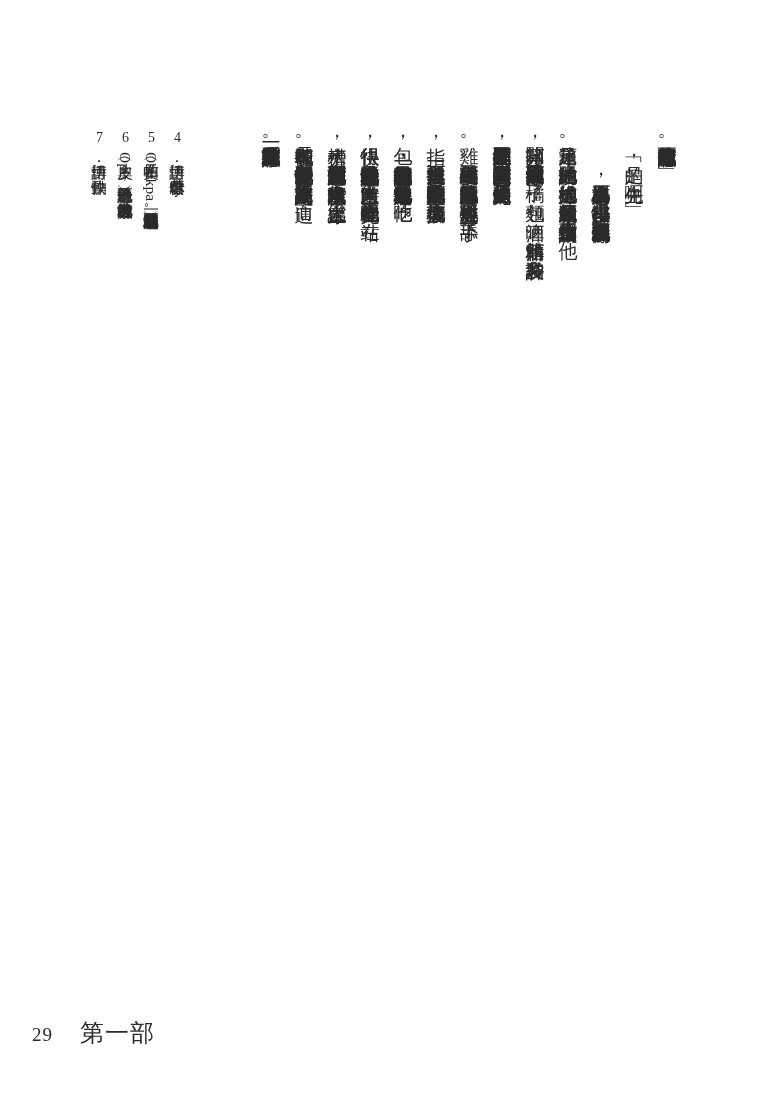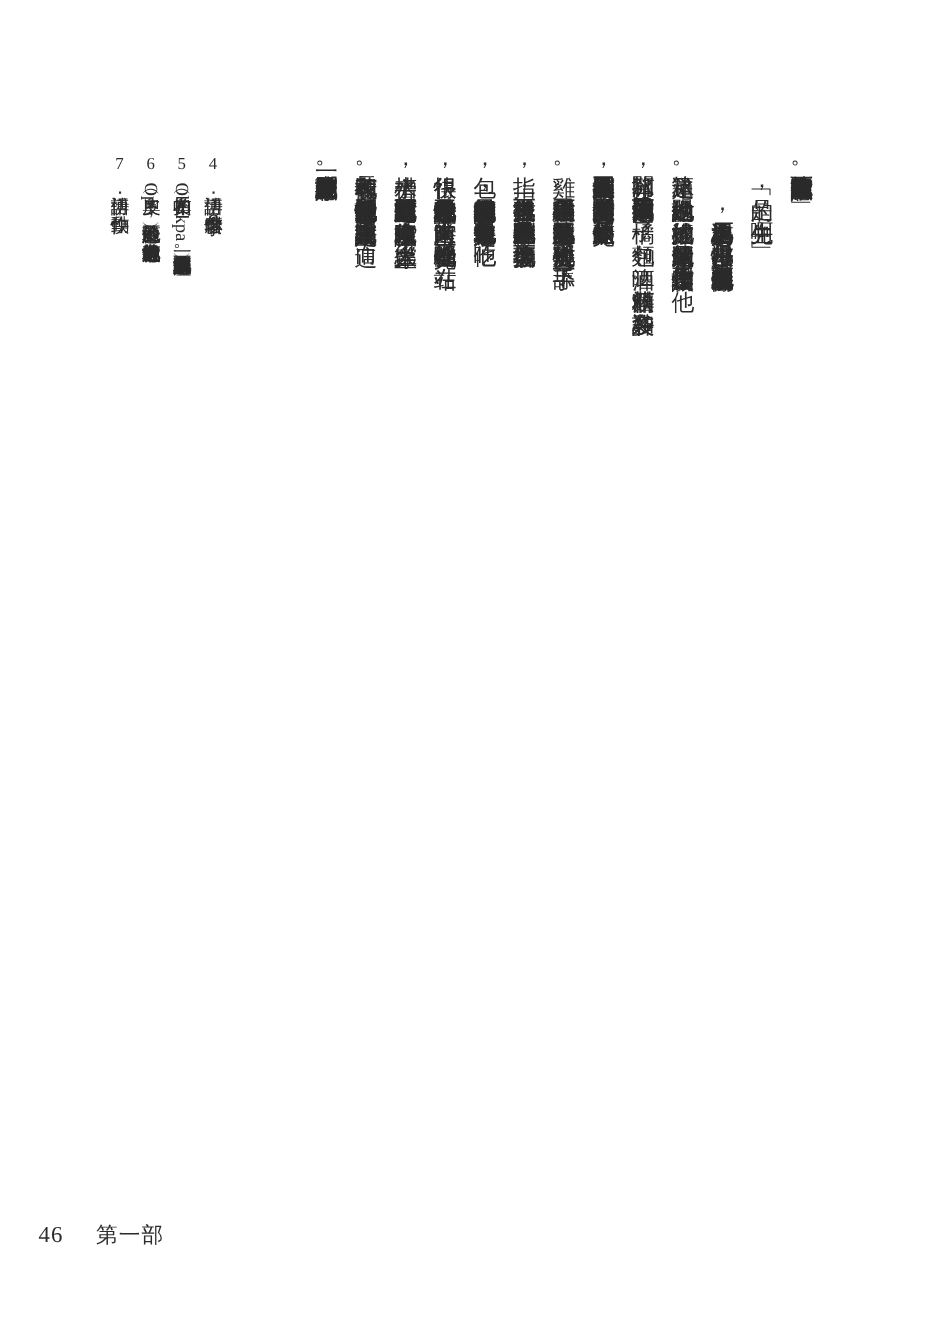--- a/index.html
+++ b/index.html
@@ -69,21 +69,21 @@
   
   .footer {
     position: absolute;
     left: 32px;
     top: 1017px;
     display: flex;
     align-items: baseline;
     gap: 27px;
   }
   .footer .page-num { font-size: 19px; letter-spacing: 1px; }
-  .footer .section  { font-size: 18px; letter-spacing: 1px; }
+  .footer .section  { font-size: 24px; letter-spacing: 1px; }
 </style>
 </head>
 <body>
 
 <div class="page">
 
   <div class="main-text">
       <div class="v-col">邊的冰箱裡應該有你能吃的東西。」</div>
       <div class="v-col indent-1">「是的，先生啊。」</div>
       <div class="v-col indent-2">厄格烏小心翼翼走進廚房，每一步都踏得很慢。他一看到那個幾乎跟他一樣高的白色東西就知</div>
@@ -100,17 +100,17 @@
     </div>
 
   <div class="footnotes">
       <div class="fn-col"><span class="fn-num">4</span><span>伊博語：你叫什麼名字？</span></div>
       <div class="fn-col"><span class="fn-num">5</span><span>奧布帕（Obukpa）是奈及利亞埃努古州恩蘇卡地區的一座小鎮。</span></div>
       <div class="fn-col"><span class="fn-num">6</span><span>奧皮（Opi）位於恩蘇卡地區，此地有伊博族的考古遺址。</span></div>
       <div class="fn-col"><span class="fn-num">7</span><span>伊博語：動作快。</span></div>
     </div>
 
   <div class="footer">
-    <span class="page-num">46</span>
+    <span class="page-num">29</span>
     <span class="section">第一部</span>
   </div>
 
 </div>
 
 </body></html>

